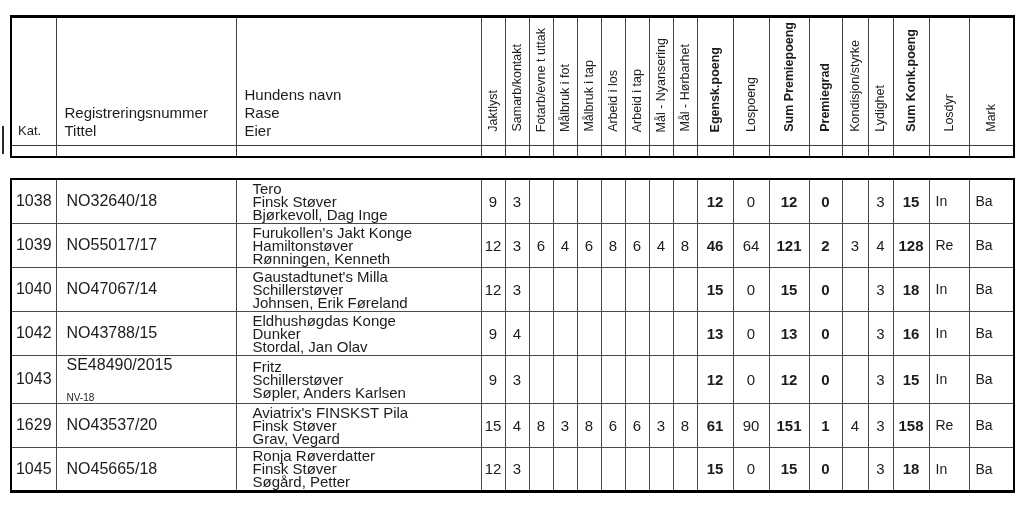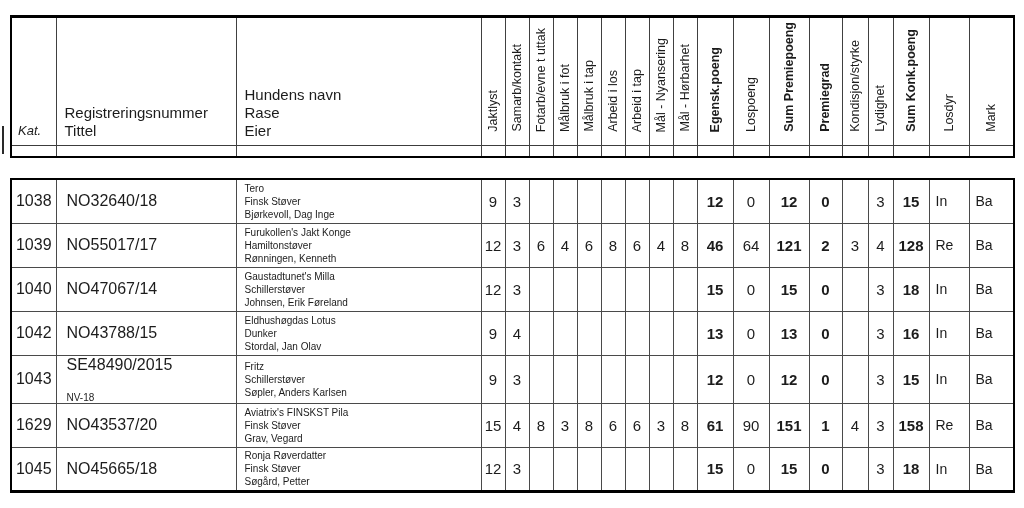--- a/index.html
+++ b/index.html
@@ -14,40 +14,40 @@
   
   .hdr-table {
     position:absolute; left:10px; top:15px; width:1003px;
     border:2px solid #000; border-top-width:3px;
   }
   .hdr-table td { border-left:1px solid #404040; padding:0; overflow:hidden; }
   .hdr-label-row { height:129px; }
   .hdr-stub-row  { height:11px; }
   .hdr-stub-row td { border-top:1px solid #3c3c3c; }
   td.fixed-h { vertical-align:bottom; font-size:15px; line-height:18px; padding:0 0 5px 8px; }
-  td.kat-h   { font-size:13px; padding-left:6px;font-style:italic; }
+  td.kat-h   { font-size:13px; padding-left:6px; }
   td.rot { vertical-align:bottom; text-align:center; padding-bottom:9px; }
   .vtext {
     writing-mode:vertical-rl; transform:rotate(180deg);
     white-space:nowrap; font-size:12.5px; line-height:1; display:inline-block;
   }
   .bold { font-weight:bold; }
 
   
   .data-table {
     position:absolute; left:10px; top:178px; width:1003px;
     border:2px solid #000; border-bottom-width:3px;
   }
   .data-table td { border:1px solid #4a4a4a; padding:0; overflow:hidden; vertical-align:middle; }
   .data-row { height:44px; }
   td.kat { text-align:center; font-size:16px; }
   td.reg { padding-left:10px; font-size:16px; }
   .tittel { font-size:10px; line-height:11px; margin-top:18px; }
   .tittel:empty { display:none; }
-  td.dog { padding-left:8px; font-size:10px; line-height:13px; }
+  td.dog { padding-left:16px; font-size:15px; line-height:13px; }
   .dog-line { white-space:nowrap; }
   td.score { text-align:center; font-size:15px; }
   td.score.b { font-weight:bold; }
   td.score.txt { text-align:left; padding-left:6px; font-size:14px; }
 </style>
 </head>
 <body>
 
 <div class="page">
   <div class="tick"></div>
@@ -250,21 +250,21 @@
       <td class="score txt">In</td>
       <td class="score txt">Ba</td>
     </tr>
         <tr class="data-row">
       <td class="kat">1042</td>
       <td class="reg">
         <div class="regnr">NO43788/15</div>
 
       </td>
       <td class="dog">
-        <div class="dog-line">Eldhushøgdas Lotus</div>
+        <div class="dog-line">Eldhushøgdas Konge</div>
         <div class="dog-line">Dunker</div>
         <div class="dog-line">Stordal, Jan Olav</div>
       </td>
       <td class="score">9</td>
       <td class="score">4</td>
       <td class="score"></td>
       <td class="score"></td>
       <td class="score"></td>
       <td class="score"></td>
       <td class="score"></td>

